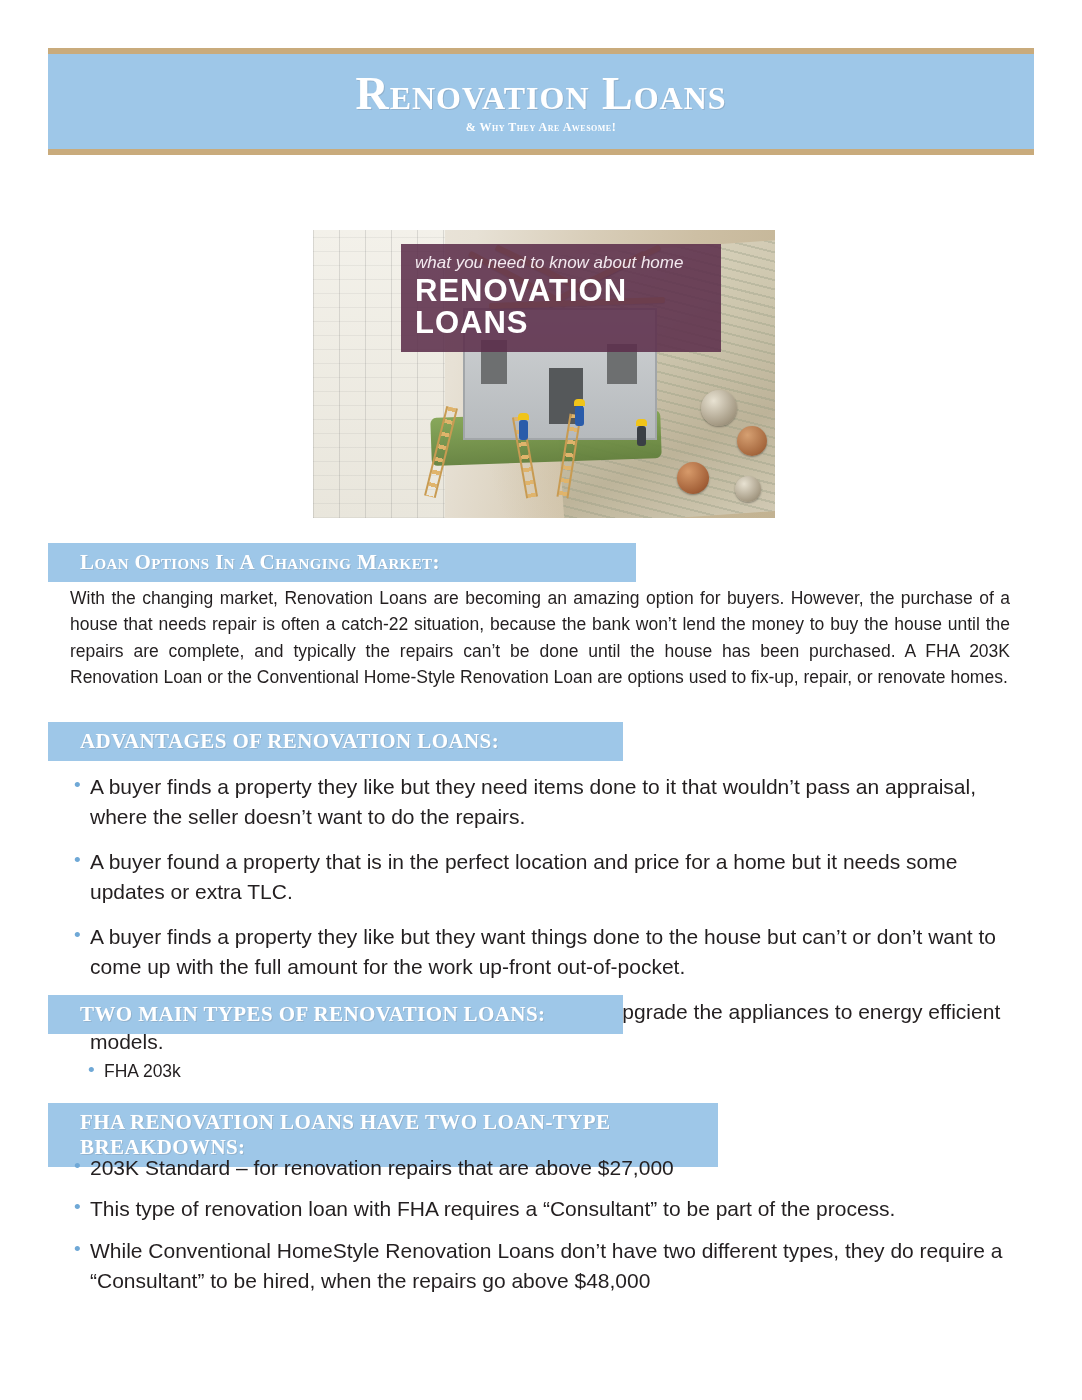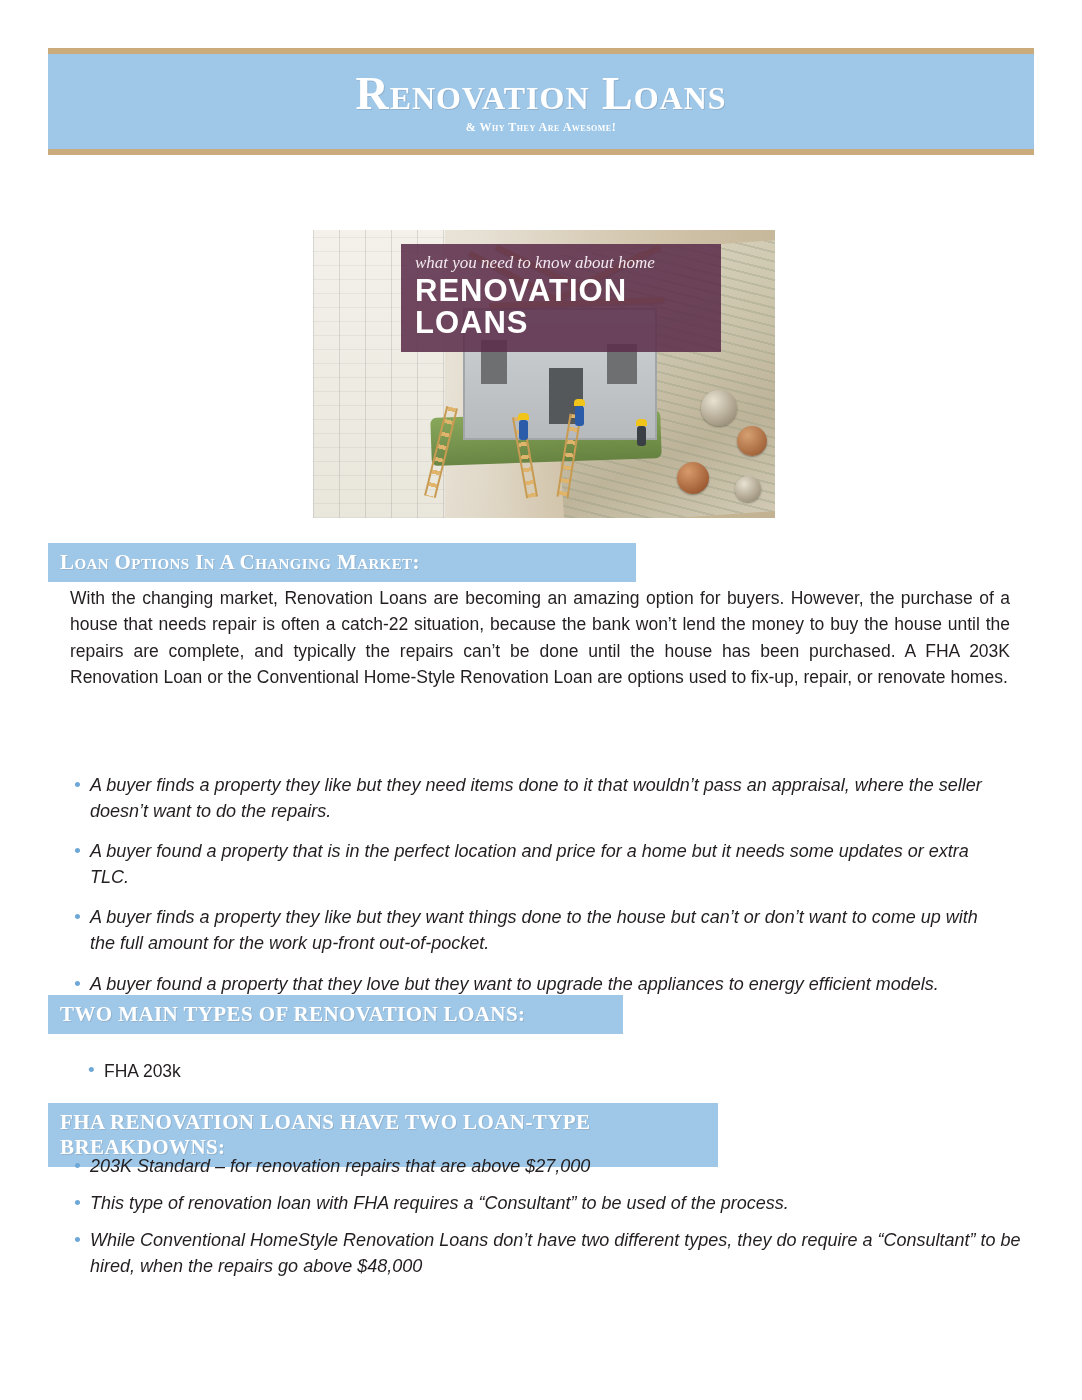--- a/index.html
+++ b/index.html
@@ -166,21 +166,21 @@
   
   .hero-caption {
     position: absolute;
     left: 88px; top: 14px;
     width: 320px;
     background: rgba(92,47,75,0.88);
     padding: 10px 14px 12px 14px;
     box-sizing: border-box;
   }
   .hero-caption-small {
-    font-family: Liberation Serif, serif;
+    font-family: Liberation Sans, sans-serif;
     font-style: italic;
     font-size: 17px;
     color: #f3e9ef;
     line-height: 1.1;
   }
   .hero-caption-big {
     font-family: "Liberation Sans", sans-serif;
     font-size: 31px;
     font-weight: bold;
     letter-spacing: 1px;
@@ -190,21 +190,21 @@
   }
 
   
   .sec-head {
     background: #9ec7e8;
     color: #ffffff;
     font-family: "Liberation Serif", serif;
     font-weight: bold;
     font-size: 21px;
     letter-spacing: 0.4px;
-    padding: 7px 0 7px 12px;
+    padding: 7px 0 7px 32px;
     box-sizing: border-box;
     font-variant: small-caps;
     text-shadow: 1px 1px 0 rgba(130,150,170,0.4);
   }
   .sec-head.caps {
     font-variant: normal;
     text-transform: uppercase;
   }
 
   .body-text {
@@ -216,24 +216,23 @@
 
   ul.bullets {
     list-style: none;
     margin: 0;
     padding: 0;
   }
   ul.bullets li {
     position: relative;
     padding-left: 18px;
     margin-bottom: 14px;
-    font-size: 18px;
+    font-size: 21px;
     line-height: 1.45;
     color: #231f20;
-    font-style: italic;
   }
   ul.bullets li::before {
     content: "\2022";
     position: absolute;
     left: 2px;
     top: -1px;
     color: #6fa8d6;
     font-size: 19px;
   }
 
@@ -320,33 +319,34 @@
 
     <div class="hero-caption">
       <div class="hero-caption-small">what you need to know about home</div>
       <div class="hero-caption-big">RENOVATION LOANS</div>
     </div>
   </div>
 
   <div class="blk sec-head" id="sec1-head">Loan Options In A Changing Market:</div>
   <div class="blk body-text" id="sec1-body">With the changing market, Renovation Loans are becoming an amazing option for buyers. However, the purchase of a house that needs repair is often a catch-22 situation, because the bank won’t lend the money to buy the house until the repairs are complete, and typically the repairs can’t be done until the house has been purchased. A FHA 203K Renovation Loan or the Conventional Home-Style Renovation Loan are options used to fix-up, repair, or renovate homes.</div>
 
+  <div class="blk sec-head caps" id="sec2-head">ADVANTAGES OF RENOVATION LOANS:</div>
   <ul class="blk bullets" id="sec2-list">
     <li>A buyer finds a property they like but they need items done to it that wouldn’t pass an appraisal, where the seller doesn’t want to do the repairs.</li>
     <li>A buyer found a property that is in the perfect location and price for a home but it needs some updates or extra TLC.</li>
     <li>A buyer finds a property they like but they want things done to the house but can’t or don’t want to come up with the full amount for the work up-front out-of-pocket.</li>
     <li>A buyer found a property that they love but they want to upgrade the appliances to energy efficient models.</li>
   </ul>
 
   <div class="blk sec-head caps" id="sec3-head">TWO MAIN TYPES OF RENOVATION LOANS:</div>
   <ul class="blk inline-bullets" id="sec3-list">
     <li>FHA 203k</li>
     <li>Conventional HomeStyle</li>
   </ul>
 
   <div class="blk sec-head caps" id="sec4-head">FHA RENOVATION LOANS HAVE TWO LOAN-TYPE BREAKDOWNS:</div>
   <ul class="blk bullets tight" id="sec4-list">
     <li>203K Standard – for renovation repairs that are above $27,000</li>
-    <li>This type of renovation loan with FHA requires a “Consultant” to be used of the process.</li>
+    <li>This type of renovation loan with FHA requires a “Consultant” to be part of the process.</li>
     <li>While Conventional HomeStyle Renovation Loans don’t have two different types, they do require a “Consultant” to be hired, when the repairs go above $48,000</li>
   </ul>
 
 </div>
 
 </body></html>

